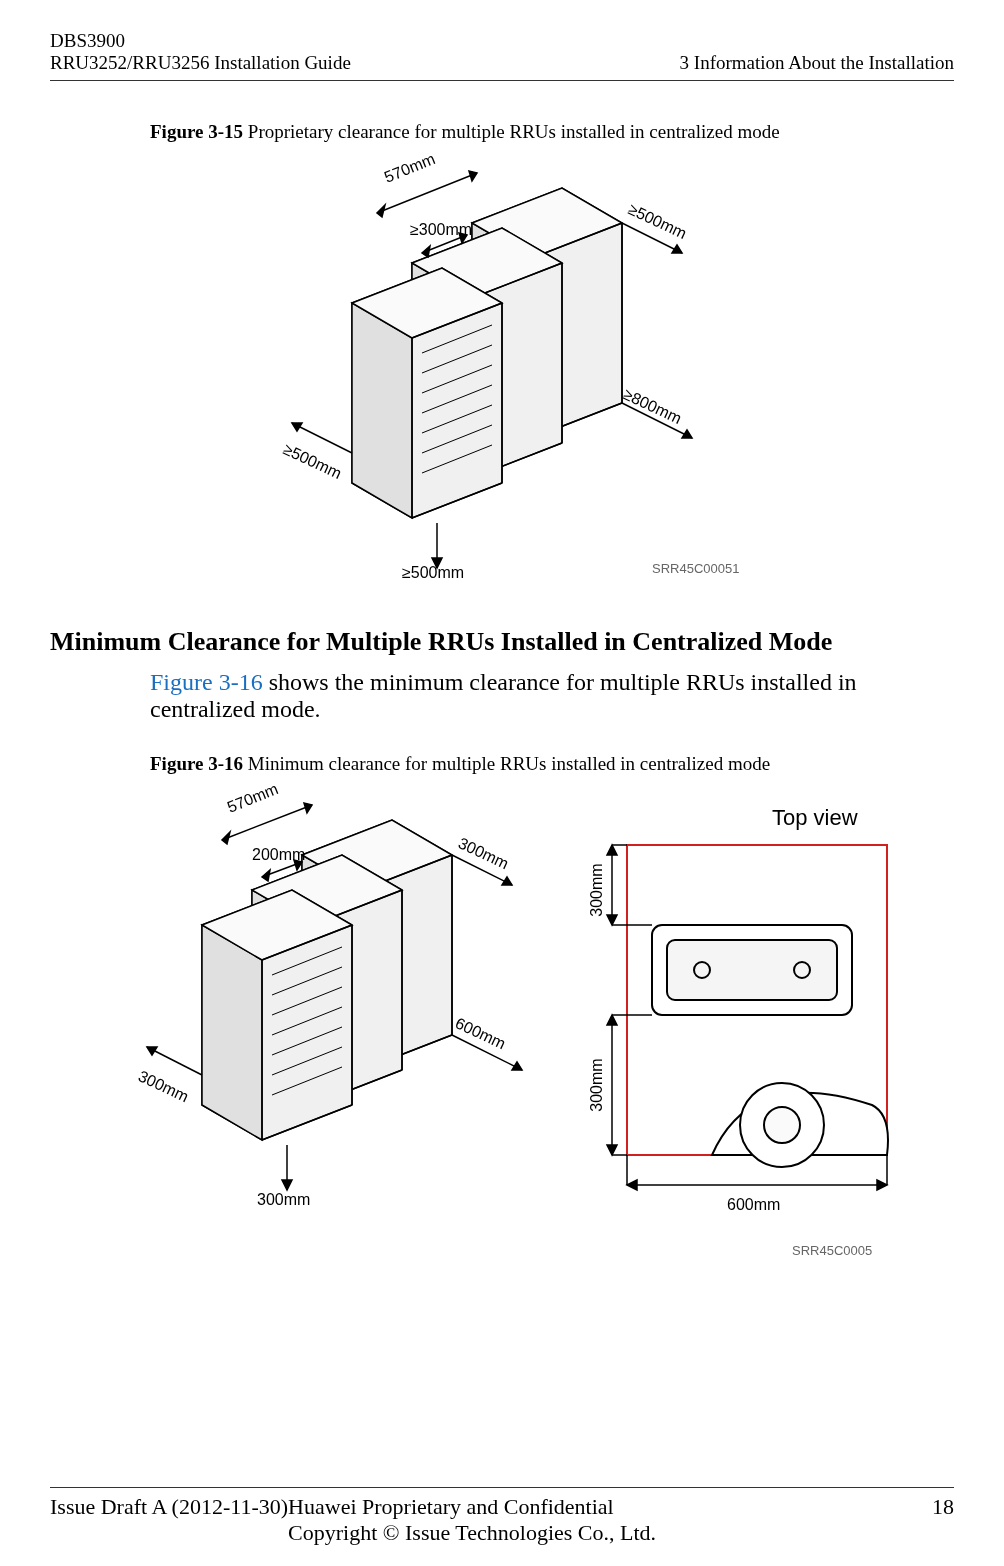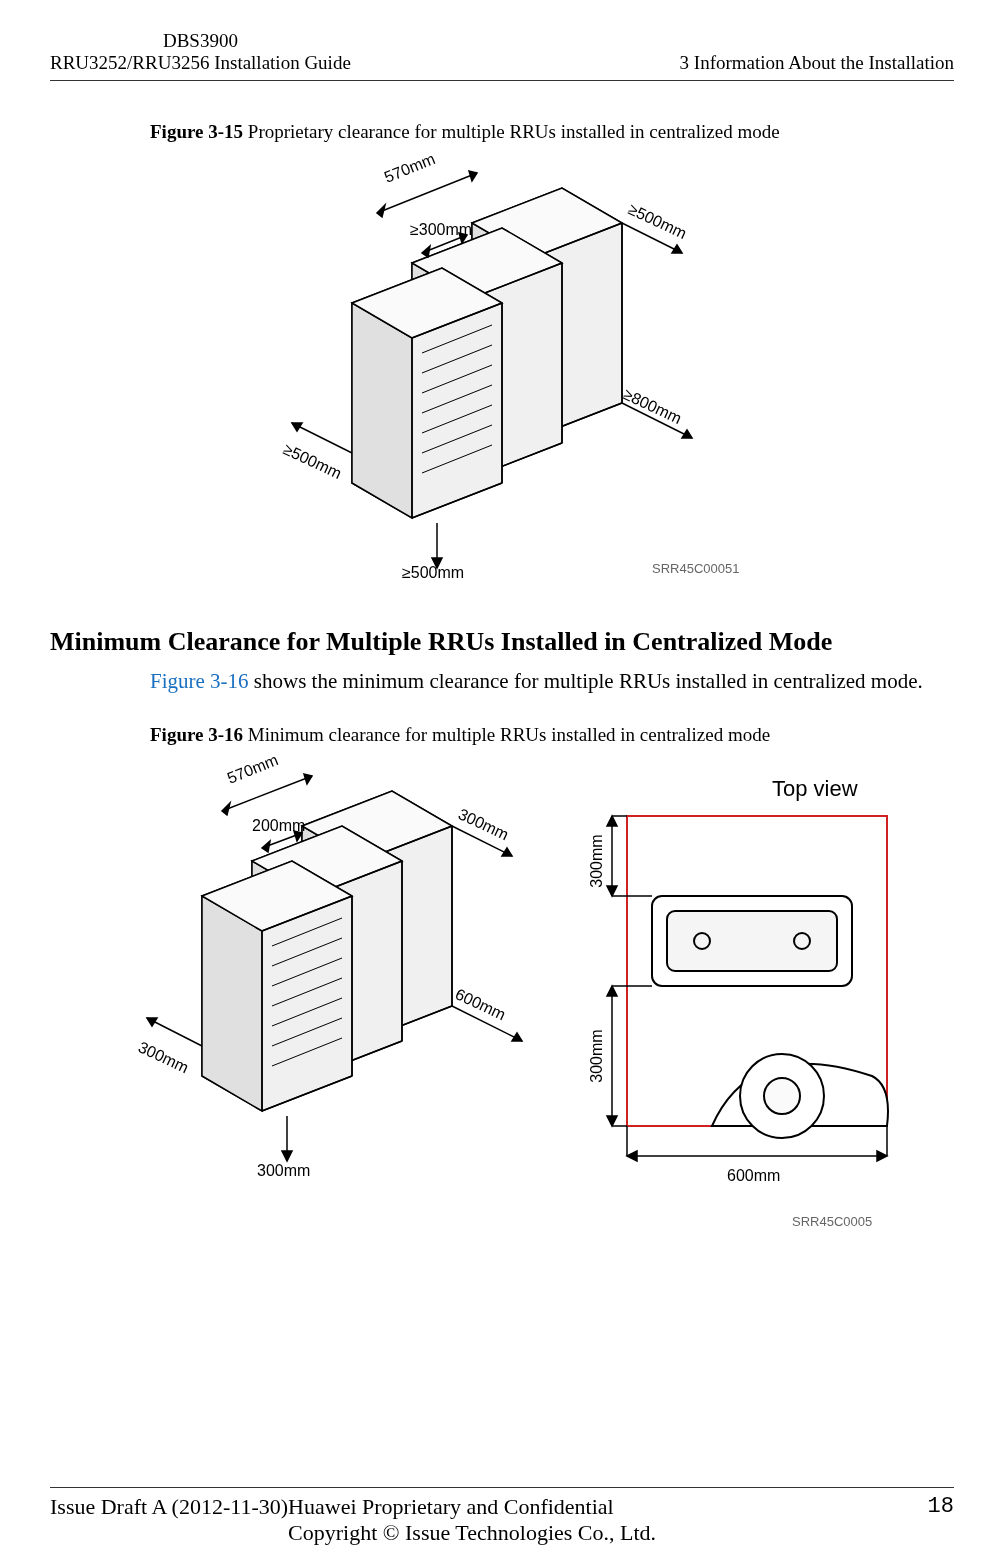--- a/index.html
+++ b/index.html
@@ -17,21 +17,21 @@
     }
     .header {
       display: flex;
       justify-content: space-between;
       font-size: 19px;
       padding-bottom: 6px;
       border-bottom: 1px solid #333;
       margin-bottom: 40px;
     }
     .header-left {
-      text-align: center;
+      text-align: left;
     }
     .header-right {
       text-align: right;
       align-self: flex-end;
     }
     .figure-caption {
       font-size: 19px;
       text-align: left;
       margin-left: 100px;
       margin-bottom: 10px;
@@ -46,21 +46,21 @@
     .figure-box svg {
       display: inline-block;
     }
     .section-heading {
       font-family: "Palatino Linotype", "Book Antiqua", Palatino, serif;
       font-weight: bold;
       font-size: 26px;
       margin: 40px 0 12px 0;
     }
     .body-text {
-      font-size: 21px;
+      font-size: 24px;
       margin-left: 100px;
       margin-bottom: 30px;
     }
     .link {
       color: #1a6fc0;
     }
     .footer {
       position: absolute;
       bottom: 20px;
       left: 50px;
@@ -69,21 +69,21 @@
       padding-top: 6px;
       display: flex;
       justify-content: space-between;
       font-size: 22px;
     }
     .footer-center {
       text-align: left;
       flex: 1;
     }
     .footer-left { text-align: left; min-width: 220px;}
-    .footer-right { text-align: right; min-width: 60px; font-family: Liberation Mono, monospace;}
+    .footer-right { text-align: right; min-width: 60px;}
     .sans-label {
       font-family: Arial, Helvetica, sans-serif;
     }
   </style>
 </head>
 <body>
 
 <div class="page">
 
   <div class="header">

